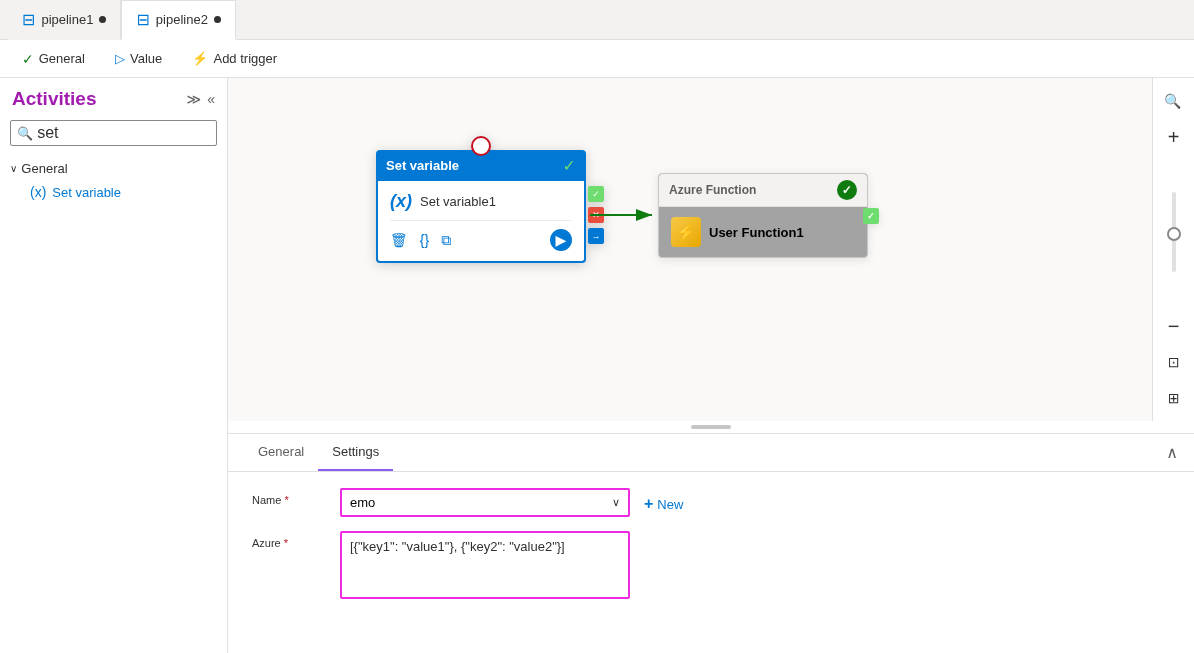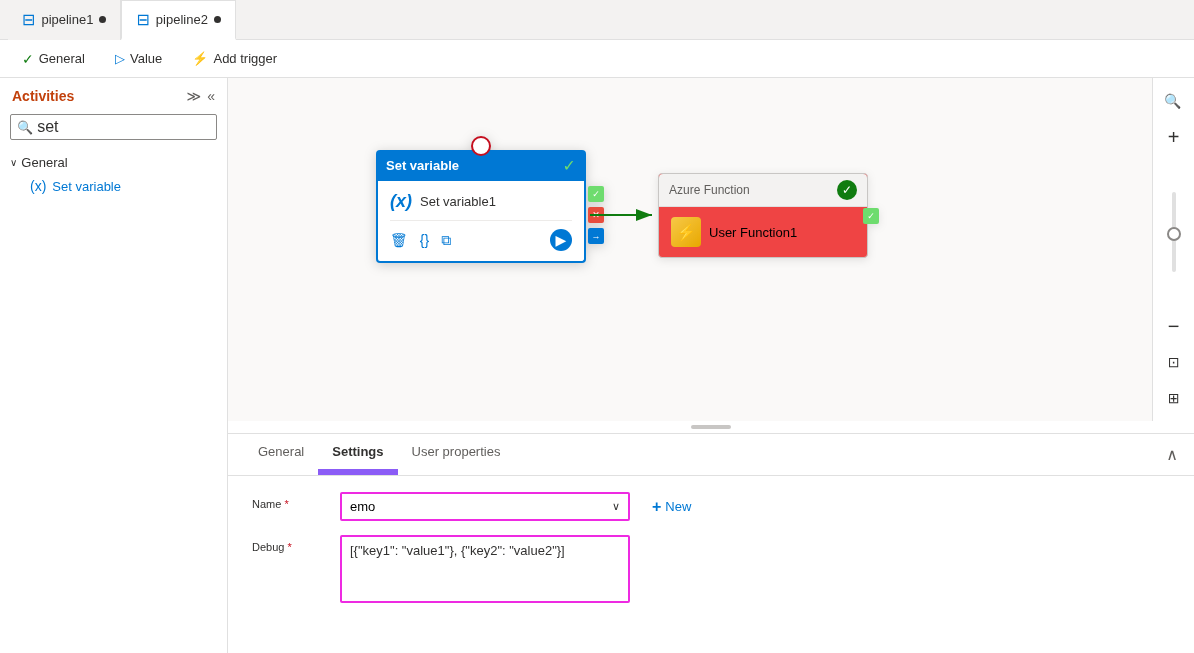--- a/index.html
+++ b/index.html
@@ -80,23 +80,23 @@
       background: #fff;
       flex-shrink: 0;
     }
     .sidebar-header {
       display: flex;
       align-items: center;
       justify-content: space-between;
       padding: 10px 12px 6px 12px;
     }
     .sidebar-title {
-      font-size: 14px;
+      font-size: 19px;
       font-weight: 600;
-      color: #c2410c;
+      color: #a21caf;
     }
     .sidebar-header-icons {
       display: flex;
       gap: 6px;
     }
     .sidebar-header-icon {
       cursor: pointer;
       color: #605e5c;
       font-size: 14px;
     }
@@ -221,22 +221,23 @@
     }
 
     
     .node-azure {
       position: absolute;
       top: 95px;
       left: 426px;
       width: 210px;
       border: 1px solid #c8c6c4;
       border-radius: 4px;
-      background: #ef4444;
+      background: #a3a3a3;
       filter: drop-shadow(0 2px 4px rgba(0,0,0,0.1));
+      font-weight: bold;
     }
     .node-azure-header {
       background: #f3f2f1;
       padding: 6px 10px;
       display: flex;
       align-items: center;
       justify-content: space-between;
       border-bottom: 1px solid #e0e0e0;
       border-radius: 4px 4px 0 0;
     }
@@ -316,22 +317,22 @@
     }
     .bottom-tab {
       padding: 10px 14px;
       font-size: 13px;
       color: #605e5c;
       cursor: pointer;
       border-bottom: 2px solid transparent;
     }
     .bottom-tab.active {
       color: #323130;
-      font-weight: 700;
-      border-bottom: 6px solid #8b5cf6;
+      font-weight: 400;
+      border-bottom: 2px solid #8b5cf6;
     }
     .bottom-close {
       cursor: pointer;
       color: #605e5c;
       font-size: 16px;
     }
     .bottom-content {
       padding: 16px 24px;
     }
     .form-row {
@@ -343,22 +344,22 @@
     .form-label {
       width: 80px;
       font-size: 11px;
       color: #323130;
       padding-top: 6px;
       flex-shrink: 0;
     }
     .required-star { color: #c50f1f; }
     .form-field-group {
       display: flex;
-      align-items: center;
-      gap: 16px;
+      align-items: flex-end;
+      gap: 8px;
       flex: 1;
     }
     .select-field {
       border: 2px solid #ee2ae2;
       border-radius: 2px;
       padding: 5px 8px;
       font-size: 13px;
       display: flex;
       align-items: center;
       justify-content: space-between;
@@ -548,21 +549,20 @@
 
     <div class="drag-handle">
       <div class="drag-handle-bar"></div>
     </div>
 
     <div class="bottom-panel">
       <div class="bottom-tabs">
         <div style="display:flex;">
           <div class="bottom-tab">General</div>
           <div class="bottom-tab active">Settings</div>
-          <div class="bottom-tab">User properties</div>
         </div>
         <span class="bottom-close">∧</span>
       </div>
       <div class="bottom-content">
 
         <div class="form-row">
           <div class="form-label">
             <span>Name</span>
             <span class="required-star"> *</span>
           </div>
@@ -573,21 +573,21 @@
             </div>
             <div class="new-btn">
               <span class="new-btn-plus">+</span>
               <span>New</span>
             </div>
           </div>
         </div>
 
         <div class="form-row">
           <div class="form-label">
-            <span>Debug</span>
+            <span>Azure</span>
             <span class="required-star"> *</span>
           </div>
           <div class="form-field-group">
             <textarea class="textarea-field" rows="3" style="">[{"key1": "value1"}, {"key2": "value2"}]</textarea>
           </div>
         </div>
       </div>
     </div>
   </div>
 </div>

